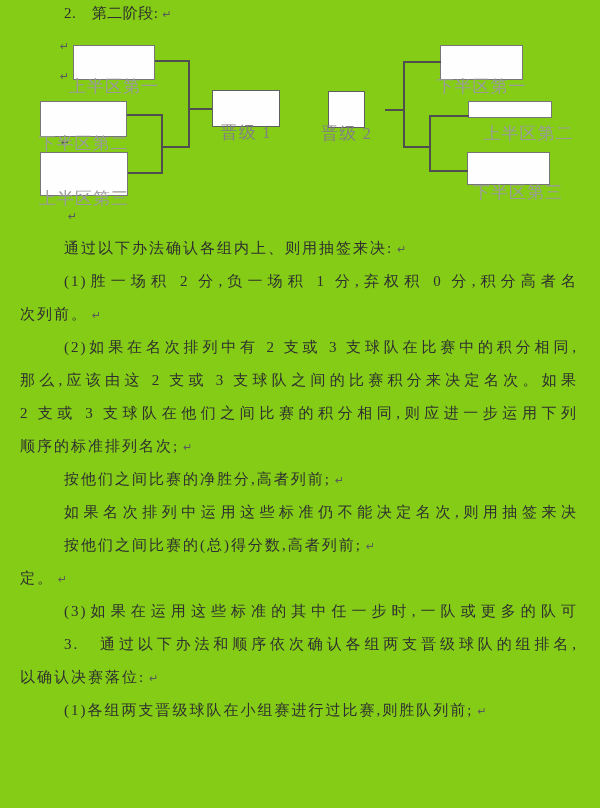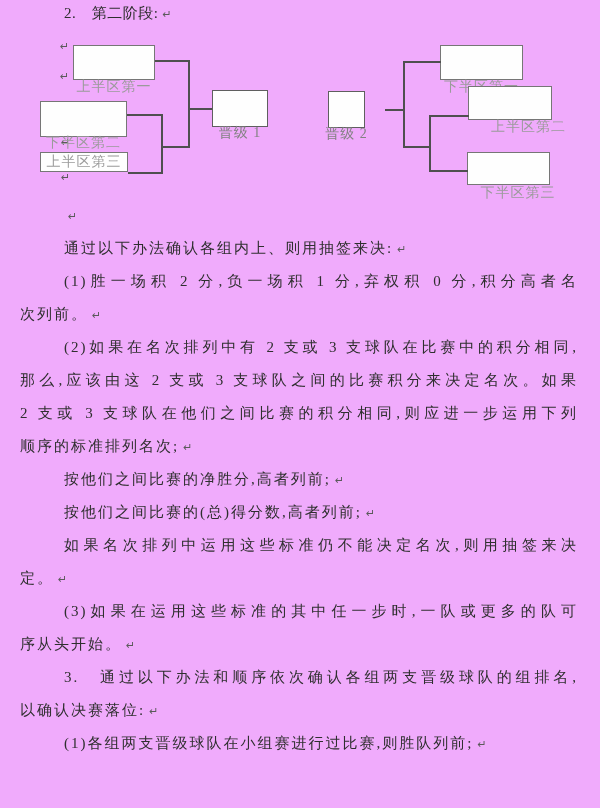--- a/index.html
+++ b/index.html
@@ -1,19 +1,19 @@
 <!DOCTYPE html>
 <html><head>
 <meta charset="utf-8">
 <style>
   html,body{margin:0;padding:0;}
   .page{
     position:relative;
     width:600px;height:808px;
-    background:#f0abfc;
+    background:#84cc16;
     font-family:"Liberation Serif","DejaVu Serif",serif;
     color:#303030;
     overflow:hidden;
   }
   
   .title{
     position:absolute;left:64px;top:2px;height:22px;line-height:22px;
     font-size:15px;letter-spacing:0.5px;color:#2e2e2e;white-space:nowrap;
   }
   
@@ -25,30 +25,30 @@
   .pmA1{left:60px;top:40px;}
   .pmA2{left:60px;top:70px;}
   .pmA3{left:61px;top:136px;}
   .pmA4{left:61px;top:171px;}
   
   .diagram{position:absolute;left:0;top:0;width:600px;height:200px;}
   .bx{
     position:absolute;border:1.5px solid #767676;background:#fefefe;
     display:flex;align-items:center;justify-content:center;box-sizing:border-box;
   }
-  .bl{font-size:14px;letter-spacing:1px;color:#9b9b9b;white-space:nowrap;margin-top:48px;}
+  .bl{font-size:17px;letter-spacing:1px;color:#9b9b9b;white-space:nowrap;margin-top:48px;}
   .bx.winner{border-color:#5f5f5f;}
   .bx.winner .bl{color:#828282;}
   .bxA1{left:73px;top:45px;width:82px;height:35px;}
   .bxA2{left:40px;top:101px;width:87px;height:36px;}
-  .bxA3{left:40px;top:152px;width:88px;height:20px;align-items:flex-end;}
-  .bxW1{left:212px;top:90px;width:56px;height:37px;}
+  .bxA3{left:40px;top:152px;width:88px;height:44px;}
+  .bxW1{left:212px;top:90px;width:68px;height:37px;}
   .bxW2{left:328px;top:91px;width:37px;height:37px;}
   .bxB1{left:440px;top:45px;width:83px;height:35px;}
-  .bxB2{left:468px;top:86px;width:84px;height:34px;padding-left:37px;}
+  .bxB2{left:468px;top:101px;width:84px;height:17px;padding-left:37px;}
   .bxB3{left:467px;top:152px;width:83px;height:33px;padding-left:19px;}
   .cl{position:absolute;background:#4f4f4f;}
   .lnA1h{left:155px;top:60px;width:35px;height:2px;}
   .lnAv1{left:188px;top:60px;width:2px;height:88px;}
   .lnAw {left:190px;top:108px;width:22px;height:2px;}
   .lnA2h{left:127px;top:114px;width:36px;height:2px;}
   .lnAv2{left:161px;top:114px;width:2px;height:60px;}
   .lnA3h{left:128px;top:172px;width:34px;height:2px;}
   .lnAm {left:161px;top:146px;width:28px;height:2px;}
   .lnWh {left:385px;top:109px;width:19px;height:2px;}
@@ -127,23 +127,22 @@
   <div class="body">
     <div class="ln ind"><span></span><span class="pm">↵</span></div>
     <div class="ln ind"><span>通过以下办法确认各组内上、则用抽签来决:</span><span class="pm">↵</span></div>
     <div class="ln ind fill"><span>(1)胜一场积 2 分,负一场积 1 分,弃权积 0 分,积分高者名</span></div>
     <div class="ln"><span>次列前。</span><span class="pm">↵</span></div>
     <div class="ln ind fill"><span>(2)如果在名次排列中有 2 支或 3 支球队在比赛中的积分相同,</span></div>
     <div class="ln fill"><span>那么,应该由这 2 支或 3 支球队之间的比赛积分来决定名次。如果</span></div>
     <div class="ln fill"><span>2 支或 3 支球队在他们之间比赛的积分相同,则应进一步运用下列</span></div>
     <div class="ln"><span>顺序的标准排列名次;</span><span class="pm">↵</span></div>
     <div class="ln ind"><span>按他们之间比赛的净胜分,高者列前;</span><span class="pm">↵</span></div>
+    <div class="ln ind fill"><span>如果名次排列中运用这些标准仍不能决定名次,则用抽签来决</span></div>
     <div class="ln ind"><span>按他们之间比赛的(总)得分数,高者列前;</span><span class="pm">↵</span></div>
-    <div class="ln ind fill"><span>如果名次排列中运用这些标准仍不能决定名次,则用抽签来决</span></div>
     <div class="ln"><span>定。</span><span class="pm">↵</span></div>
     <div class="ln ind fill"><span>(3)如果在运用这些标准的其中任一步时,一队或更多的队可</span></div>
-    <div class="ln"><span>序从头开始。</span><span class="pm">↵</span></div>
     <div class="ln ind fill"><span>3.　通过以下办法和顺序依次确认各组两支晋级球队的组排名,</span></div>
     <div class="ln"><span>以确认决赛落位:</span><span class="pm">↵</span></div>
     <div class="ln ind"><span>(1)各组两支晋级球队在小组赛进行过比赛,则胜队列前;</span><span class="pm">↵</span></div>
   </div>
 
 </div>
 
 </body></html>

